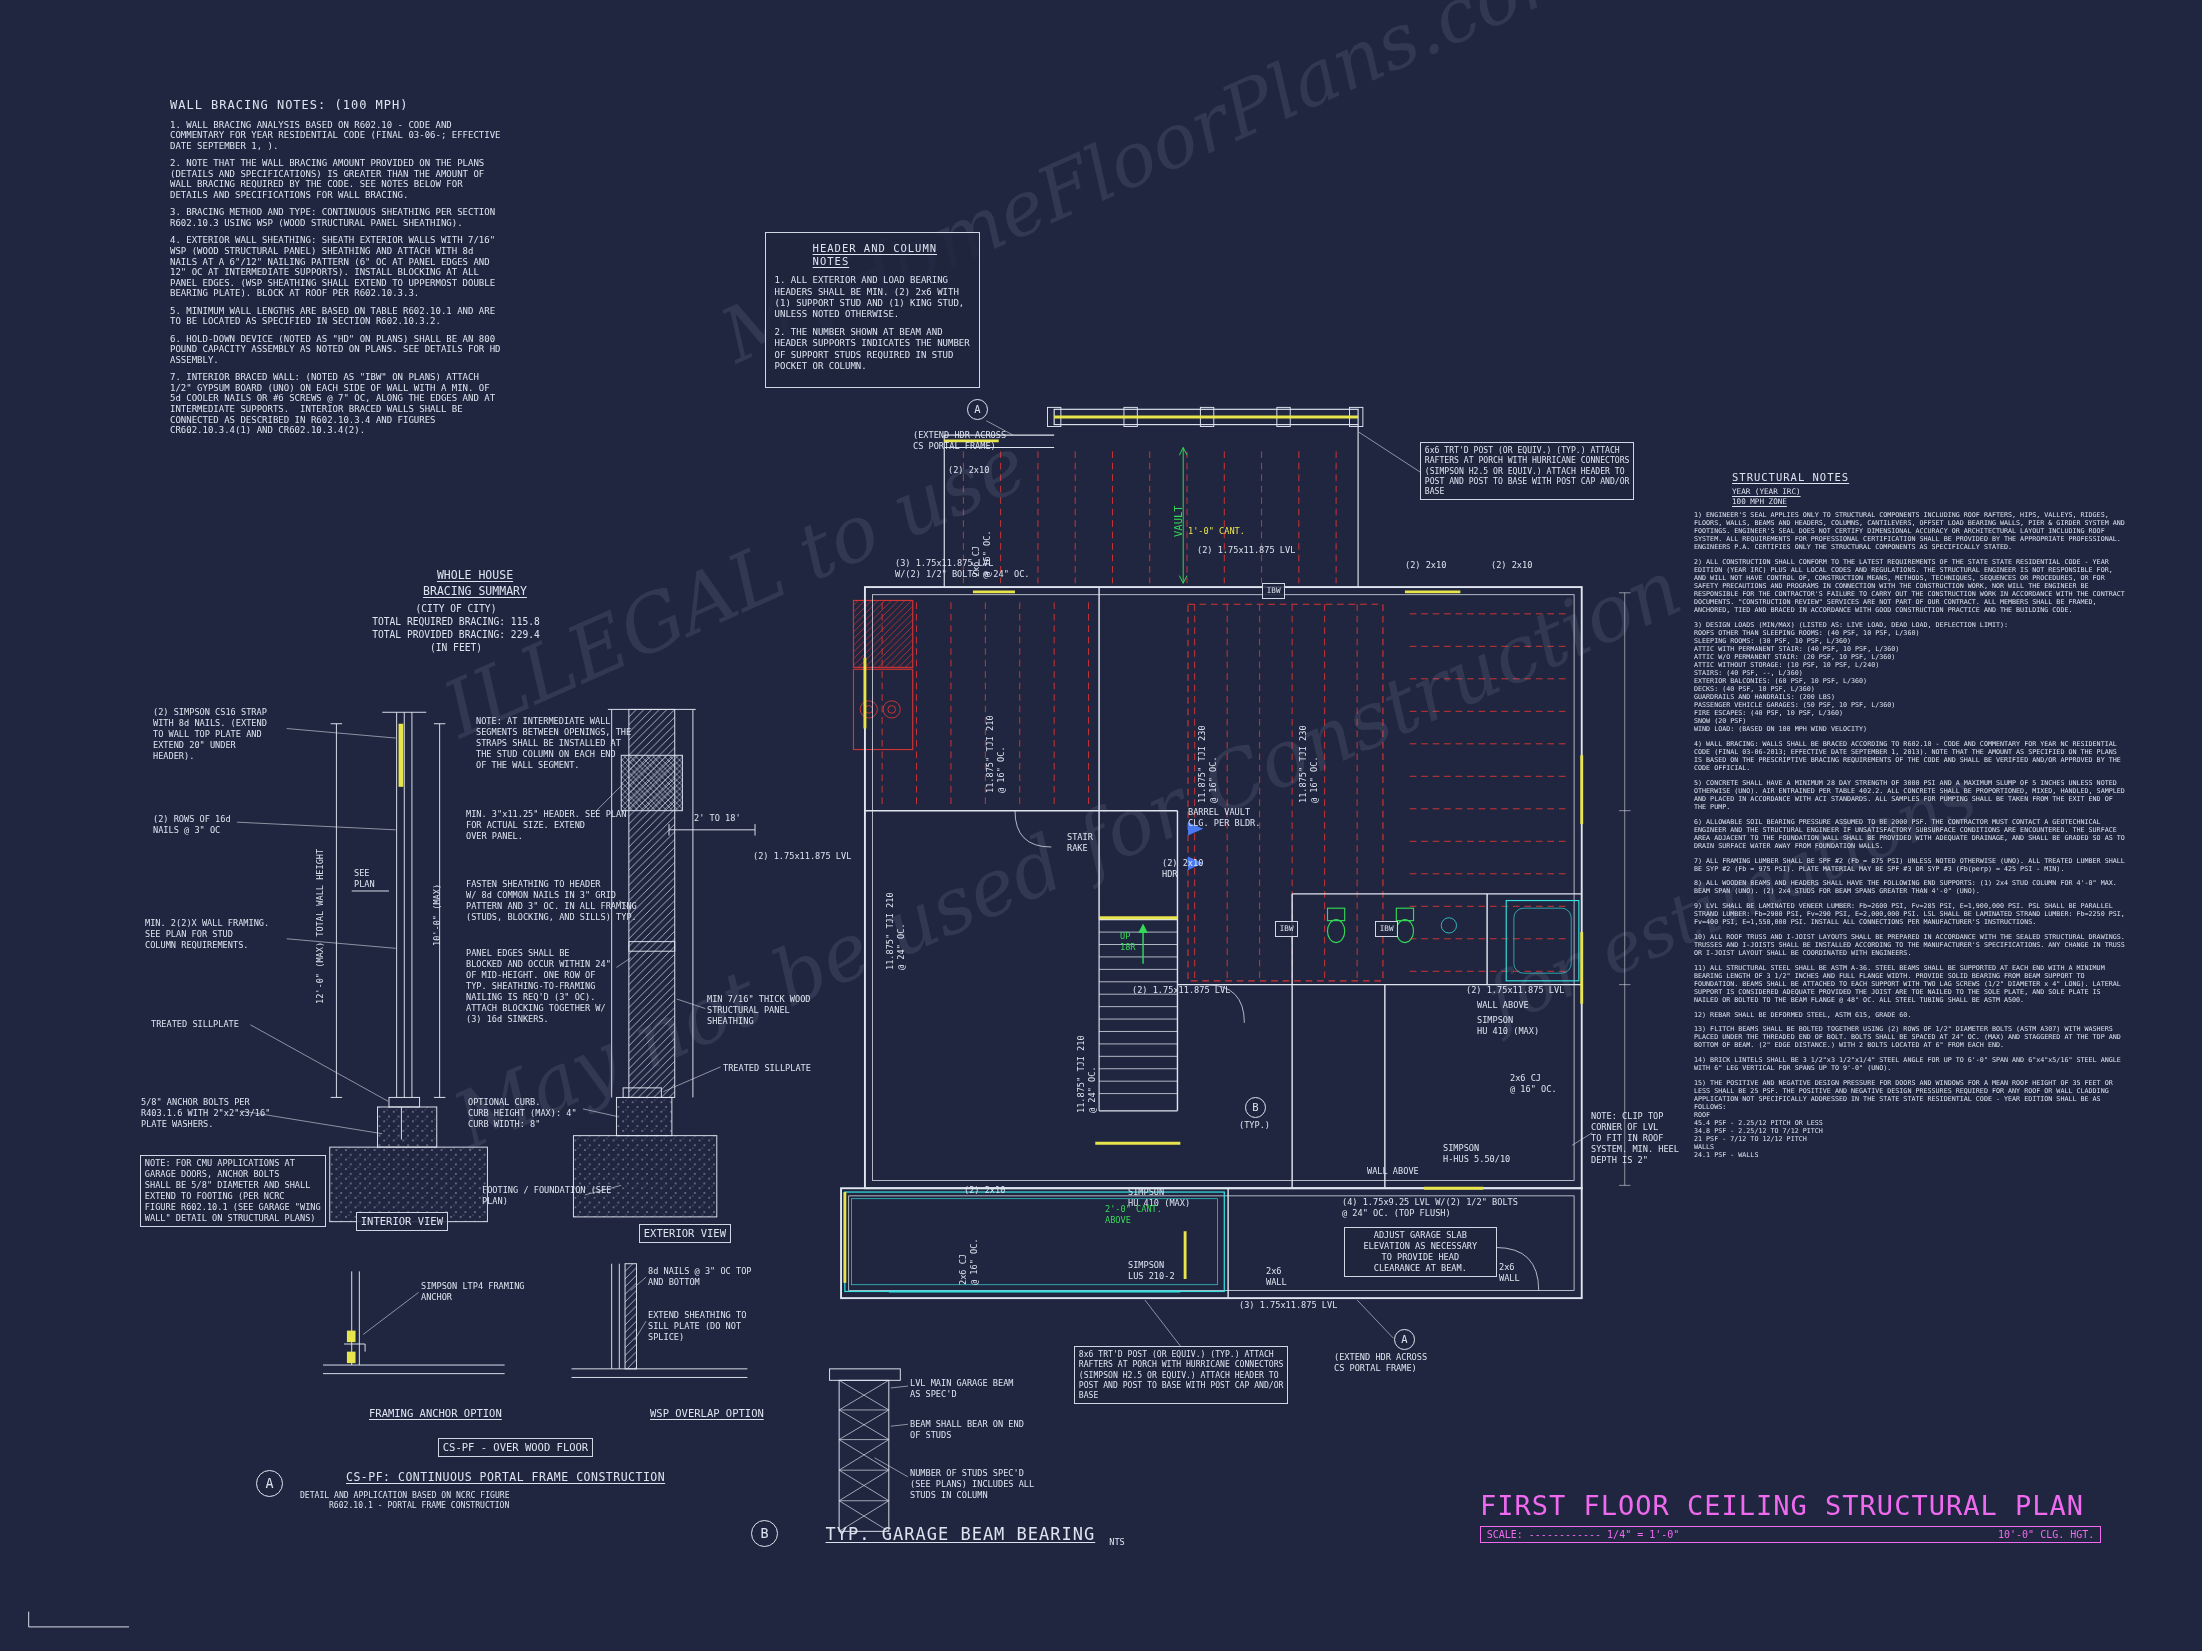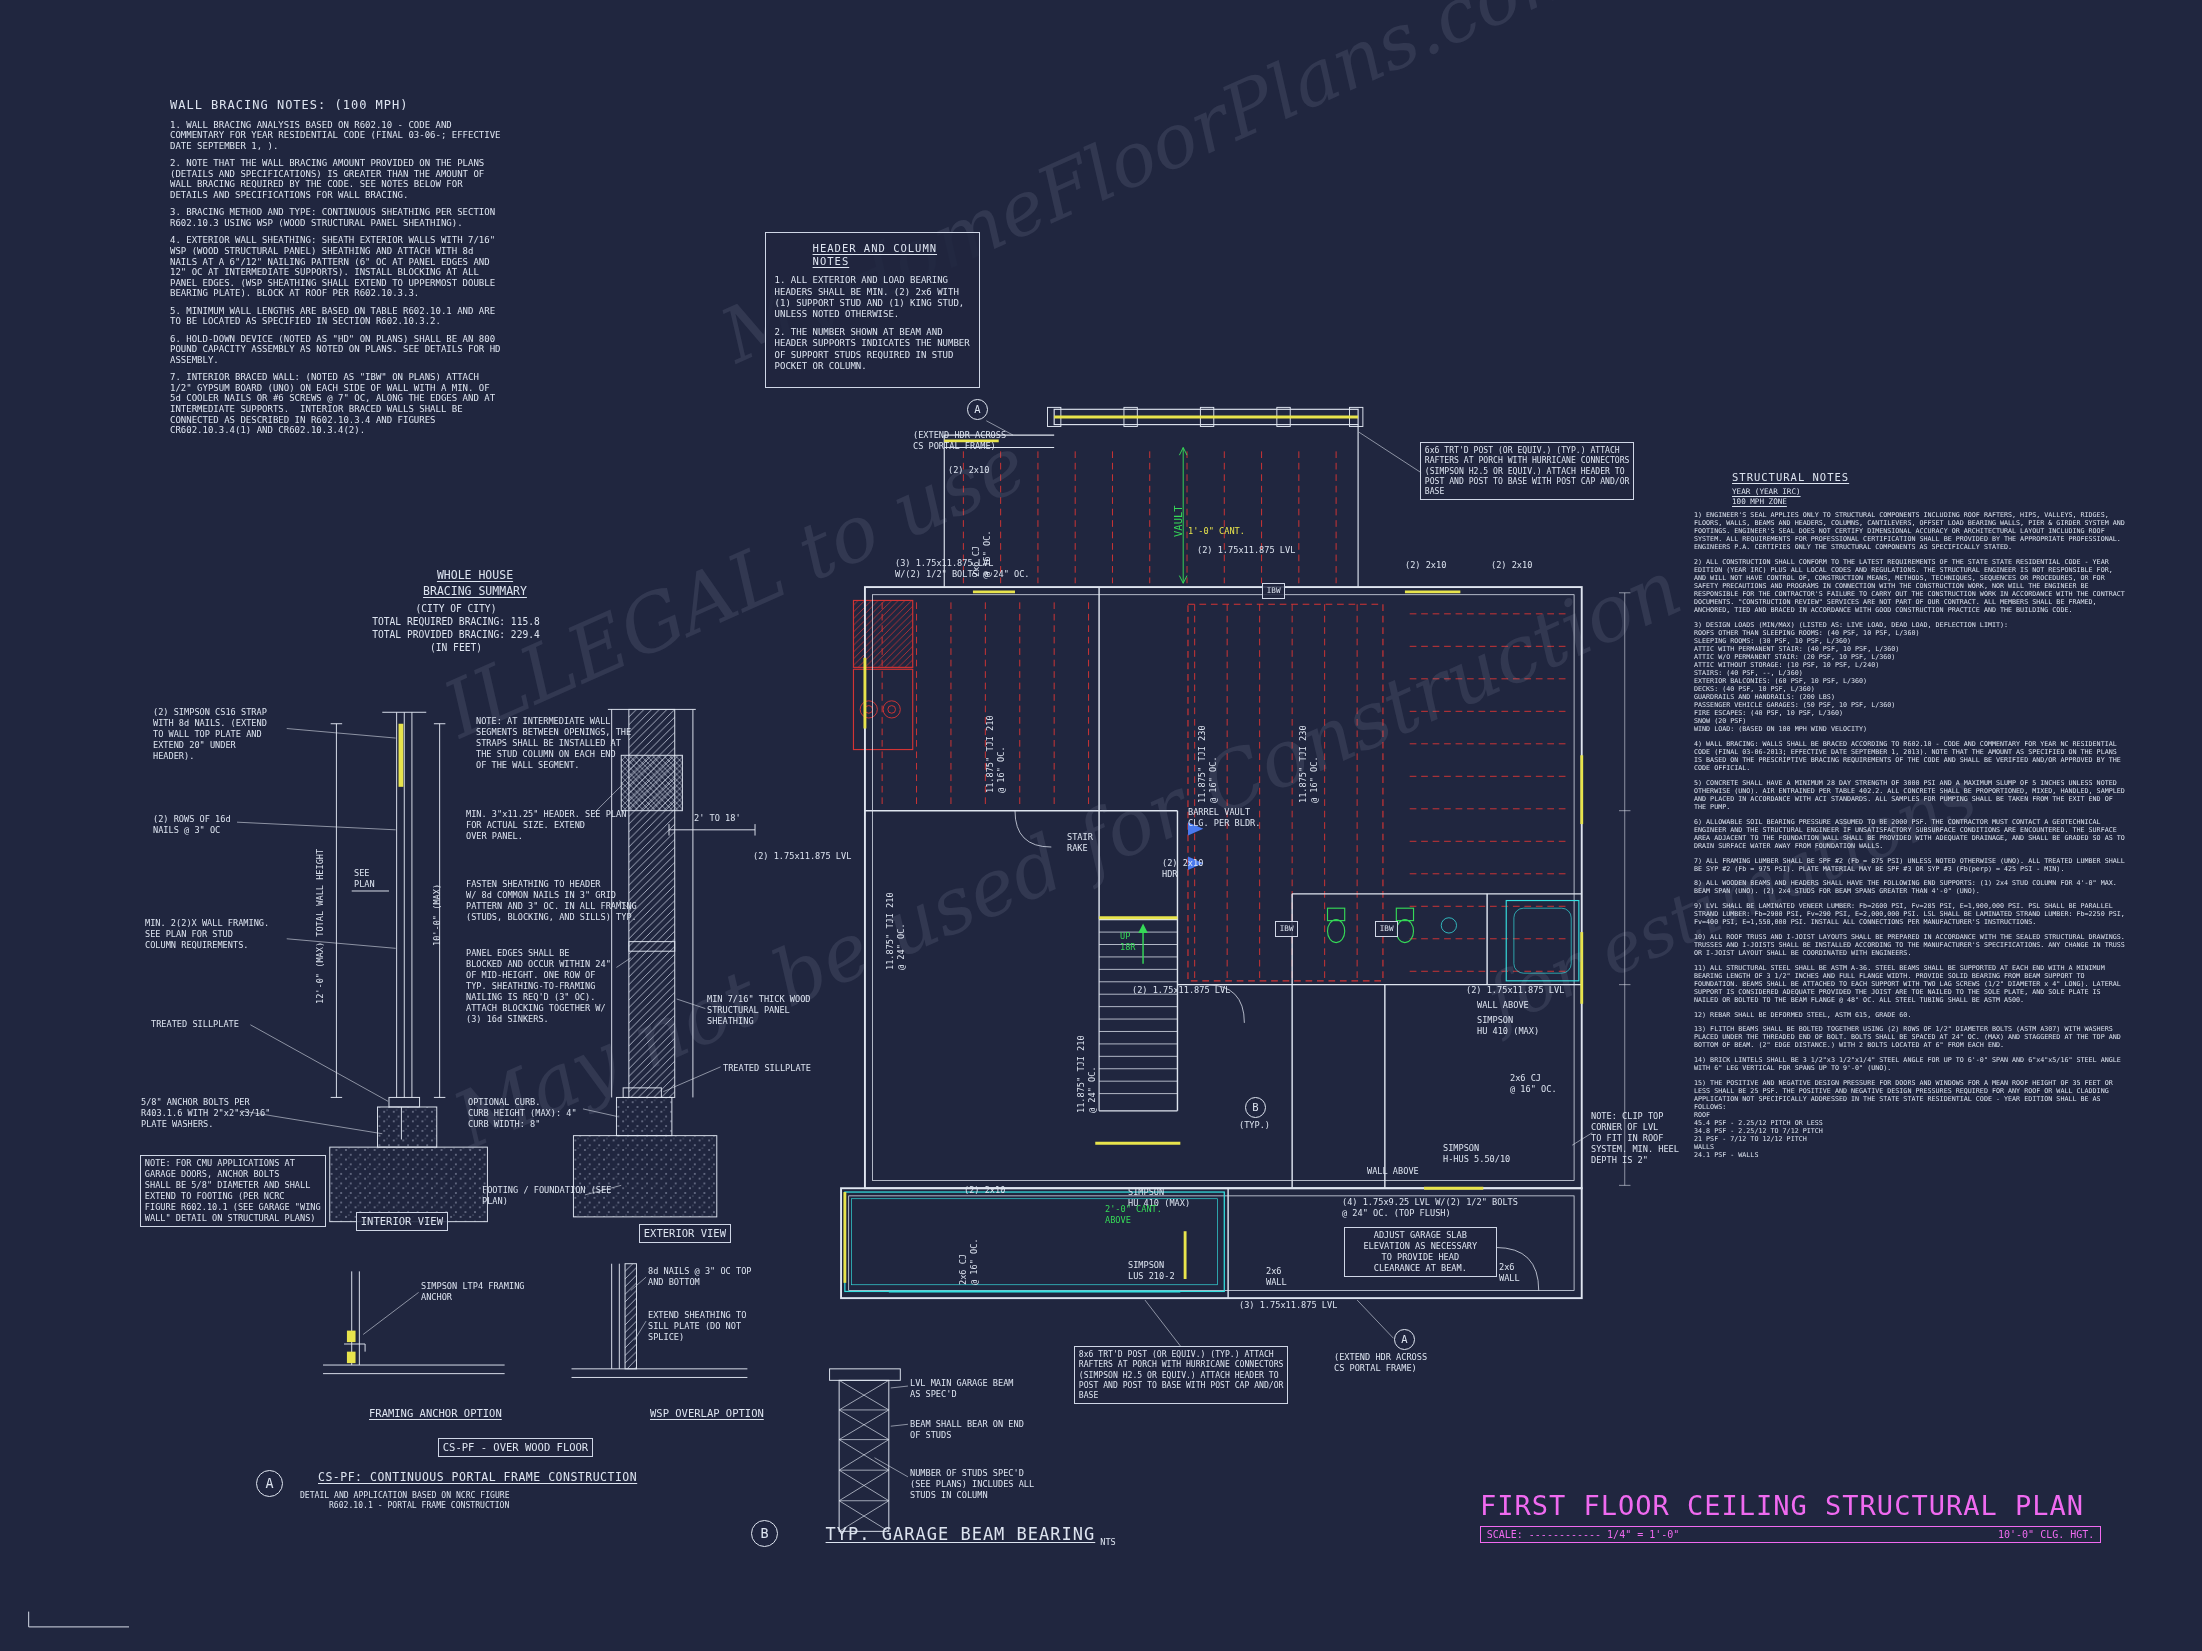--- a/index.html
+++ b/index.html
@@ -463,29 +463,29 @@
 AS SPEC'D</div>
       <div class="ann" style="left: 910px; top: 1419px;">BEAM SHALL BEAR ON END
 OF STUDS</div>
       <div class="ann" style="left: 910px; top: 1468px;">NUMBER OF STUDS SPEC'D
 (SEE PLANS) INCLUDES ALL
 STUDS IN COLUMN</div>
     </div>
 
   <div style="position:absolute;left:256px;top:1470px;">
     <span class="bubble big" style="position:absolute;left:0;top:0;">A</span>
-    <div class="uline" style="margin-left:24px;font-size:11.5px;letter-spacing:0.5px;">CS-PF: CONTINUOUS PORTAL FRAME CONSTRUCTION</div>
+    <div class="uline" style="margin-left:52px;font-size:11.5px;letter-spacing:0.5px;">CS-PF: CONTINUOUS PORTAL FRAME CONSTRUCTION</div>
     <div style="margin-left:44px;font-size:8.1px;margin-top:5.7px;">DETAIL AND APPLICATION BASED ON NCRC FIGURE</div>
     <div style="margin-left:44px;font-size:8.1px;padding-left:29px;">R602.10.1 - PORTAL FRAME CONSTRUCTION</div>
   </div>
 
   <div style="position:absolute;left:751px;top:1520px;display:flex;align-items:center;">
     <span class="bubble big">B</span>
     <span class="uline" style="font-size:17px;margin-left:9.6px;letter-spacing:1px;">TYP. GARAGE BEAM BEARING</span>
-    <span style="font-size:8.6px;margin-left:5px;align-self:flex-end;">NTS</span>
+    <span style="font-size:8.6px;margin-left:14px;align-self:flex-end;">NTS</span>
   </div>
 
   <div id="title-block">
     <div id="sheet-title">FIRST FLOOR CEILING STRUCTURAL PLAN</div>
     <div id="title-scale-row">
       <span>SCALE: ------------ 1/4" = 1'-0"</span>
       <span>10'-0" CLG. HGT.</span>
     </div>
   </div>
 

